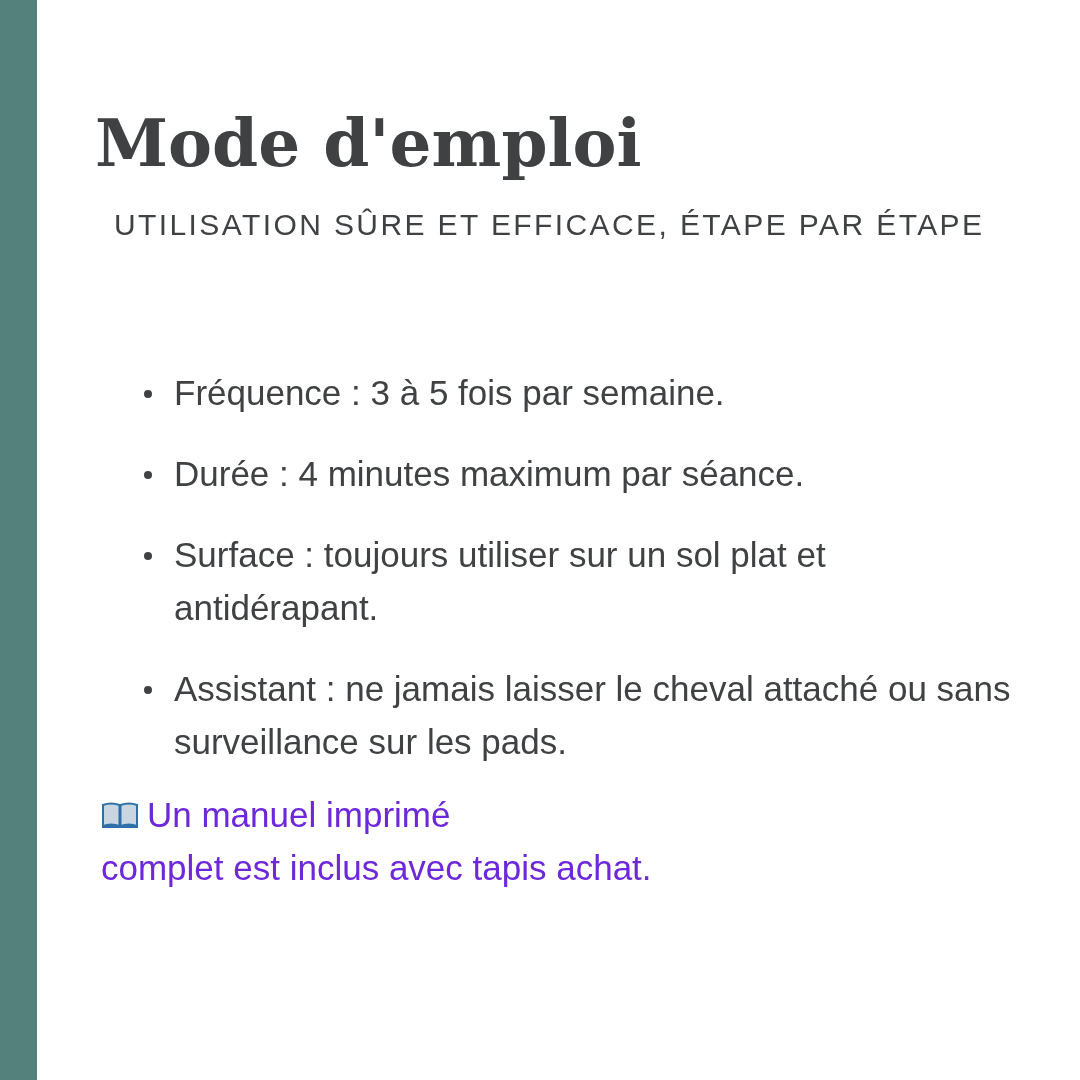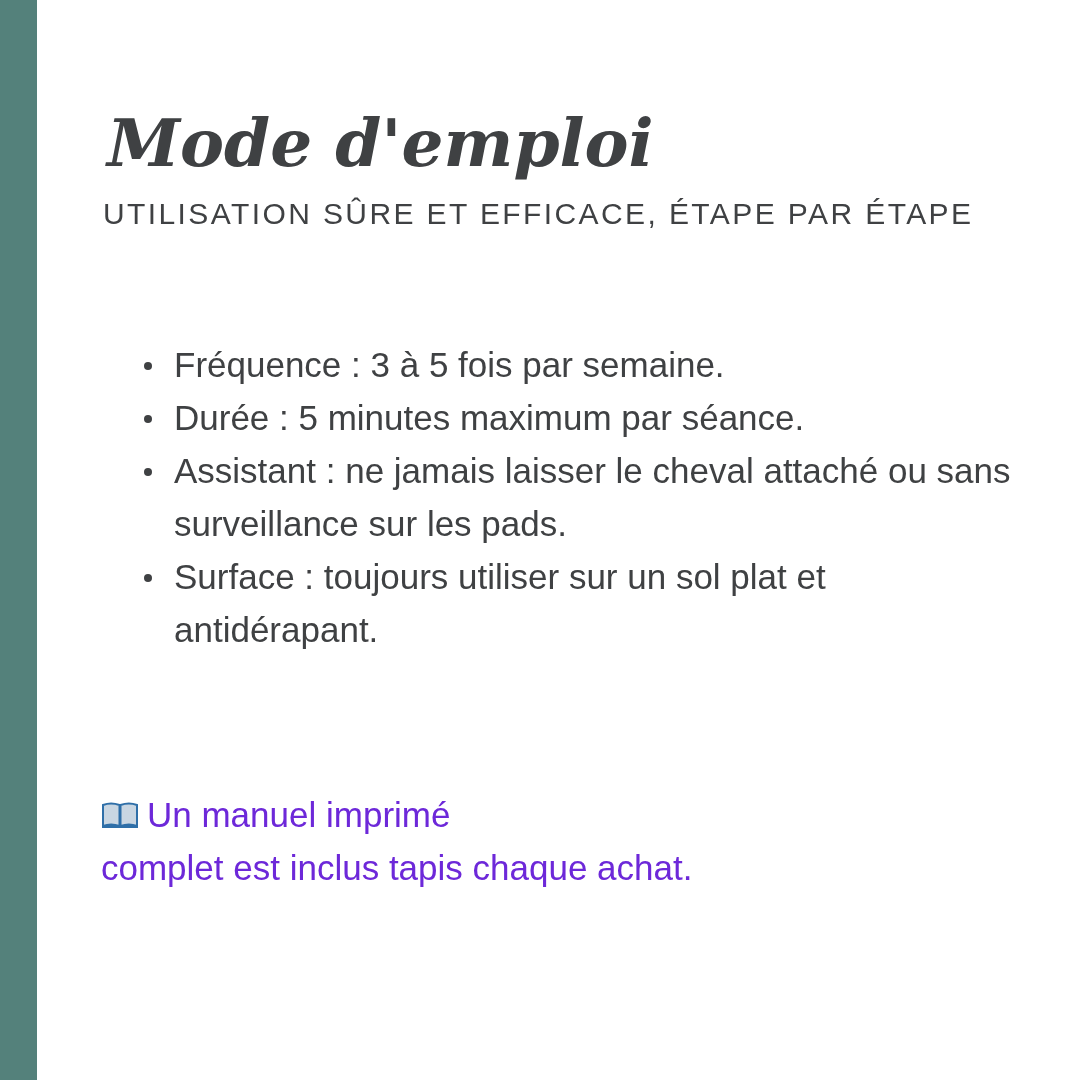--- a/index.html
+++ b/index.html
@@ -4,35 +4,35 @@
   <style>
     html, body { margin: 0; padding: 0; }
     body {
       width: 1080px; height: 1080px; background: #ffffff; position: relative; overflow: hidden;
       color: #3f4143;
     }
     .side-bar {
       position: absolute; left: 0; top: 0; width: 37px; height: 1080px; background: #54817b;
     }
     .title {
-      position: absolute; left: 107px; top: 100px; margin: 0;
+      position: absolute; left: 95px; top: 100px; margin: 0;
       font-family: "DejaVu Serif", "Liberation Serif", serif; font-weight: bold;
-      font-size: 66px; line-height: 86px; letter-spacing: 0px; color: #3f4143; font-style: italic;
+      font-size: 66px; line-height: 86px; letter-spacing: 0px; color: #3f4143;
     }
     .subtitle {
-      position: absolute; left: 101px; top: 193px; margin: 2px;
+      position: absolute; left: 101px; top: 193px; margin: 13px;
       font-family: "Liberation Sans", sans-serif; font-weight: normal;
       font-size: 30px; line-height: 38px; letter-spacing: 2.4px; color: #3f4143;
     }
     .list {
       position: absolute; left: 140px; top: 338px; width: 880px; margin: 0; padding: 0;
       list-style: none;
       font-family: "Liberation Sans", sans-serif; font-size: 35px; line-height: 53px; color: #3f4143;
     }
-    .list li { position: relative; padding-left: 34px; }
+    .list li { position: relative; padding-left: 34px; margin-top: 28px; }
     .bullet {
       position: absolute; left: 4px; top: 24px; width: 8px; height: 8px; border-radius: 50%; background: #3f4143;
     }
     .note {
       position: absolute; left: 101px; top: 788px; width: 900px; margin: 0;
       font-family: "Liberation Sans", sans-serif; font-size: 35px; line-height: 53px; color: #6d28d9;
     }
     .book-icon {
       display: inline-block; width: 38px; height: 28px; vertical-align: -2px; margin-right: 8px; position: relative;
     }
@@ -45,34 +45,34 @@
 <h1 class="title">Mode d'emploi</h1>
 <p class="subtitle">UTILISATION SÛRE ET EFFICACE, ÉTAPE PAR ÉTAPE</p>
 
 <ul class="list">
   <li>
     <span class="bullet"></span>
     <span>Fréquence : 3 à 5 fois par semaine.</span>
   </li>
   <li>
     <span class="bullet"></span>
-    <span>Durée : 5 minutes maximum par séance.</span>
+    <span>Durée : 4 minutes maximum par séance.</span>
+  </li>
+  <li>
+    <span class="bullet"></span>
+    <span>Surface : toujours utiliser sur un sol plat et antidérapant.</span>
   </li>
   <li>
     <span class="bullet"></span>
     <span>Assistant : ne jamais laisser le cheval attaché ou sans surveillance sur les pads.</span>
-  </li>
-  <li>
-    <span class="bullet"></span>
-    <span>Surface : toujours utiliser sur un sol plat et antidérapant.</span>
   </li>
 </ul>
 
 <div class="note">
   <span class="book-icon">
     <svg width="38" height="28" viewBox="0 0 38 28">
       <path d="M2 4 Q10 1 18.5 4 L18.5 25 Q10 22 2 25 Z" fill="#c9d6e2" stroke="#2f6fa8" stroke-width="2"></path>
       <path d="M36 4 Q28 1 19.5 4 L19.5 25 Q28 22 36 25 Z" fill="#c9d6e2" stroke="#2f6fa8" stroke-width="2"></path>
       <rect x="1" y="24" width="36" height="3" fill="#2f6fa8"></rect>
     </svg>
   </span><span>Un manuel imprimé</span><br>
-  <span>complet est inclus tapis chaque achat.</span>
+  <span>complet est inclus avec tapis achat.</span>
 </div>
 
 </body></html>

